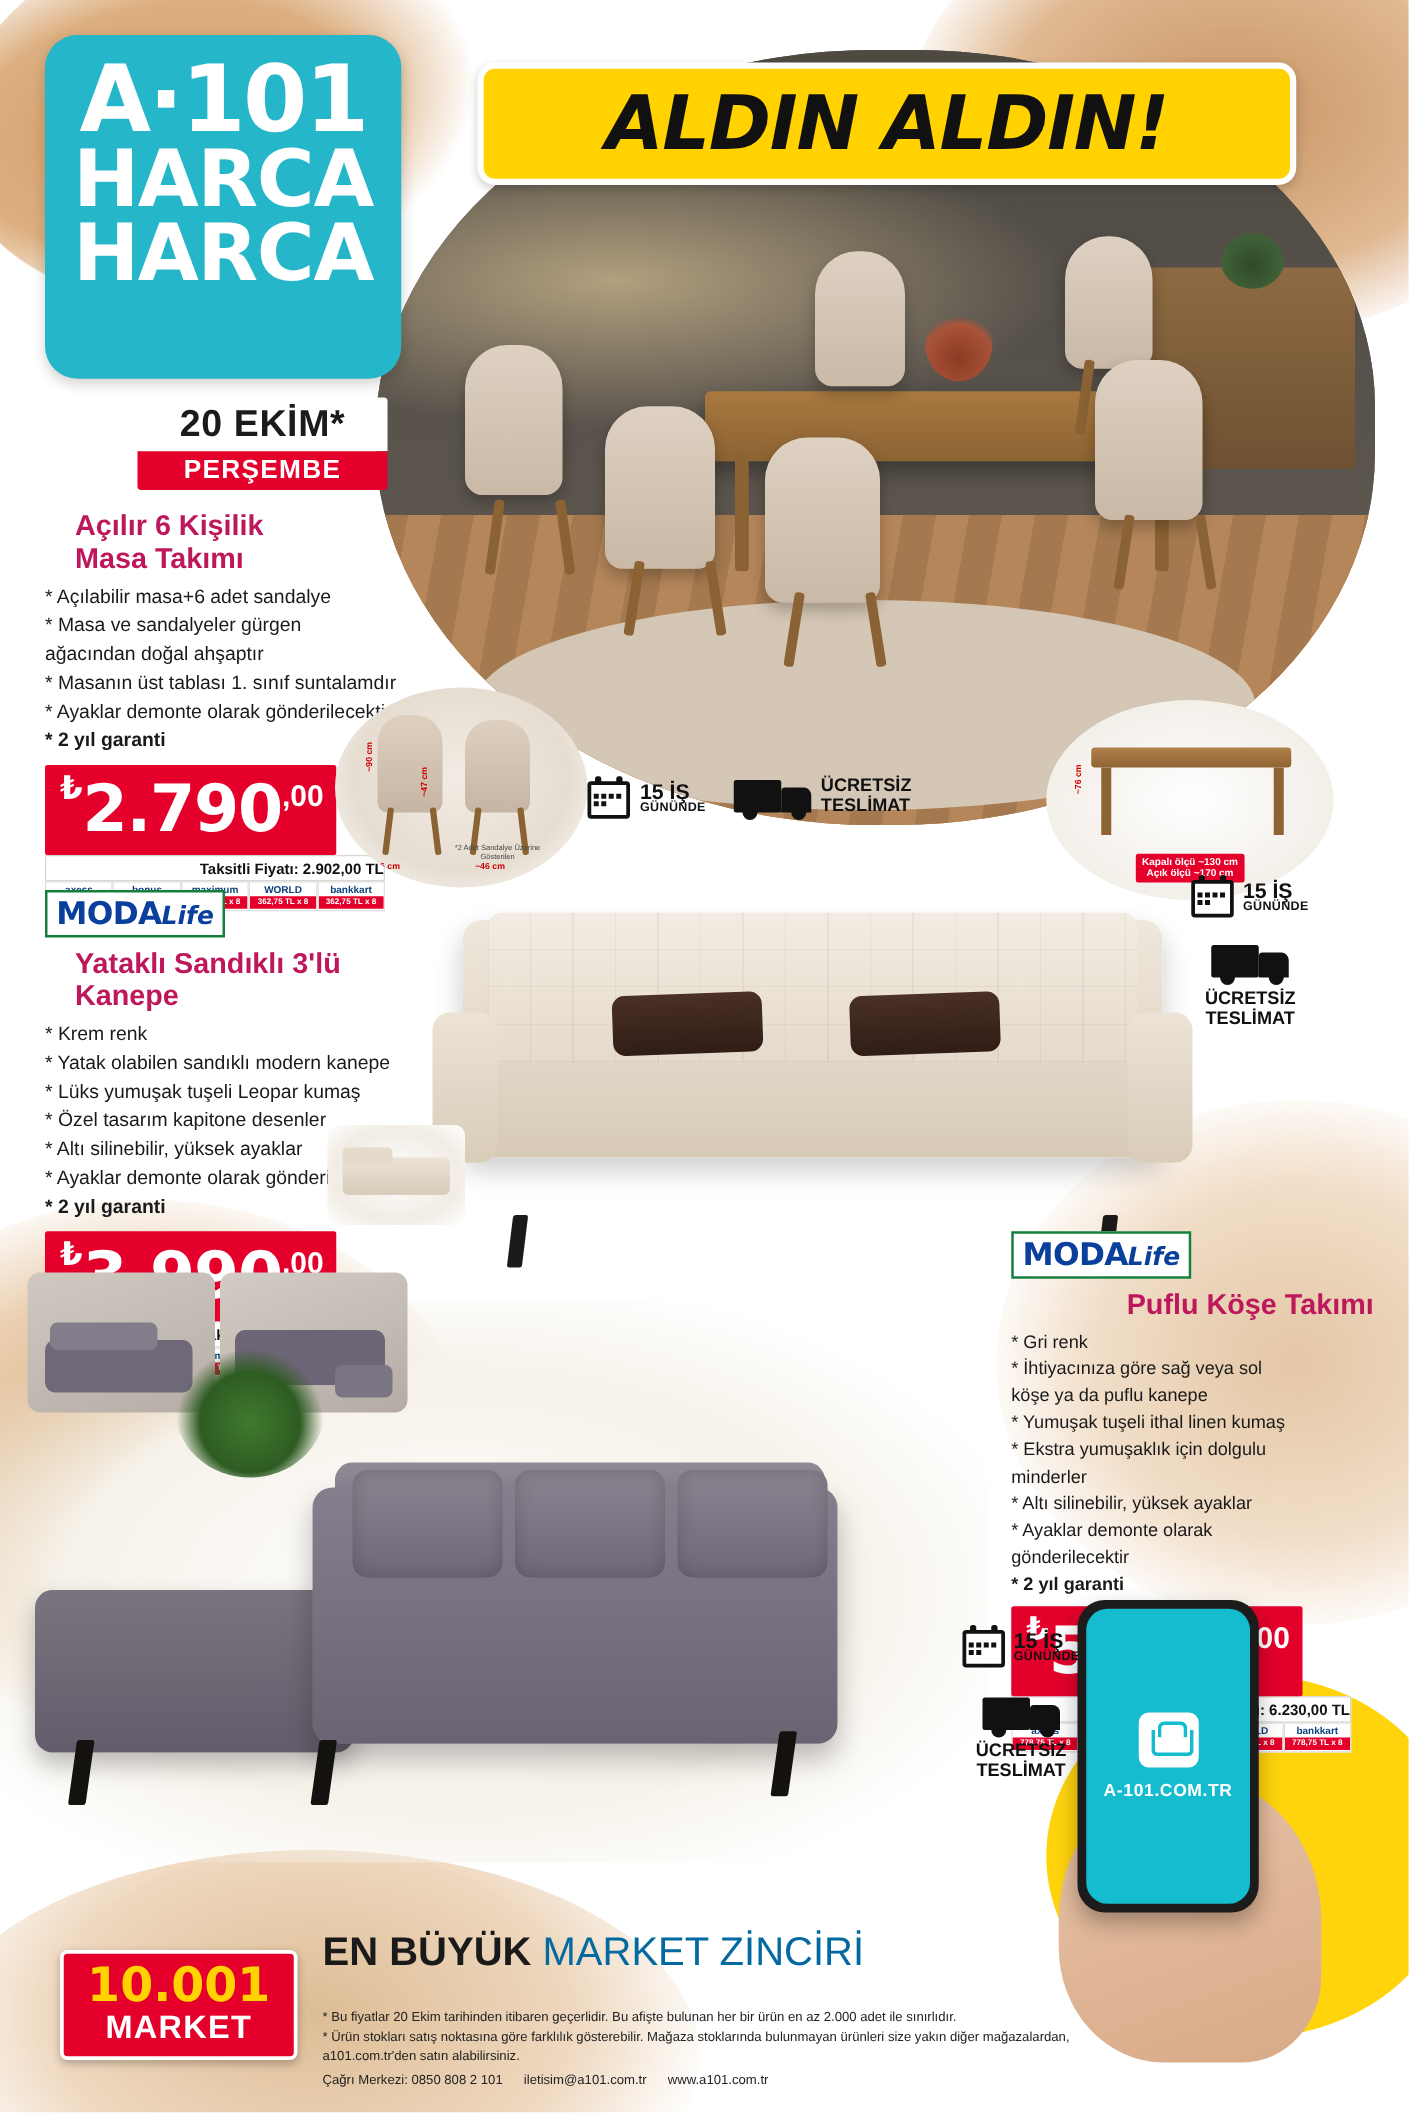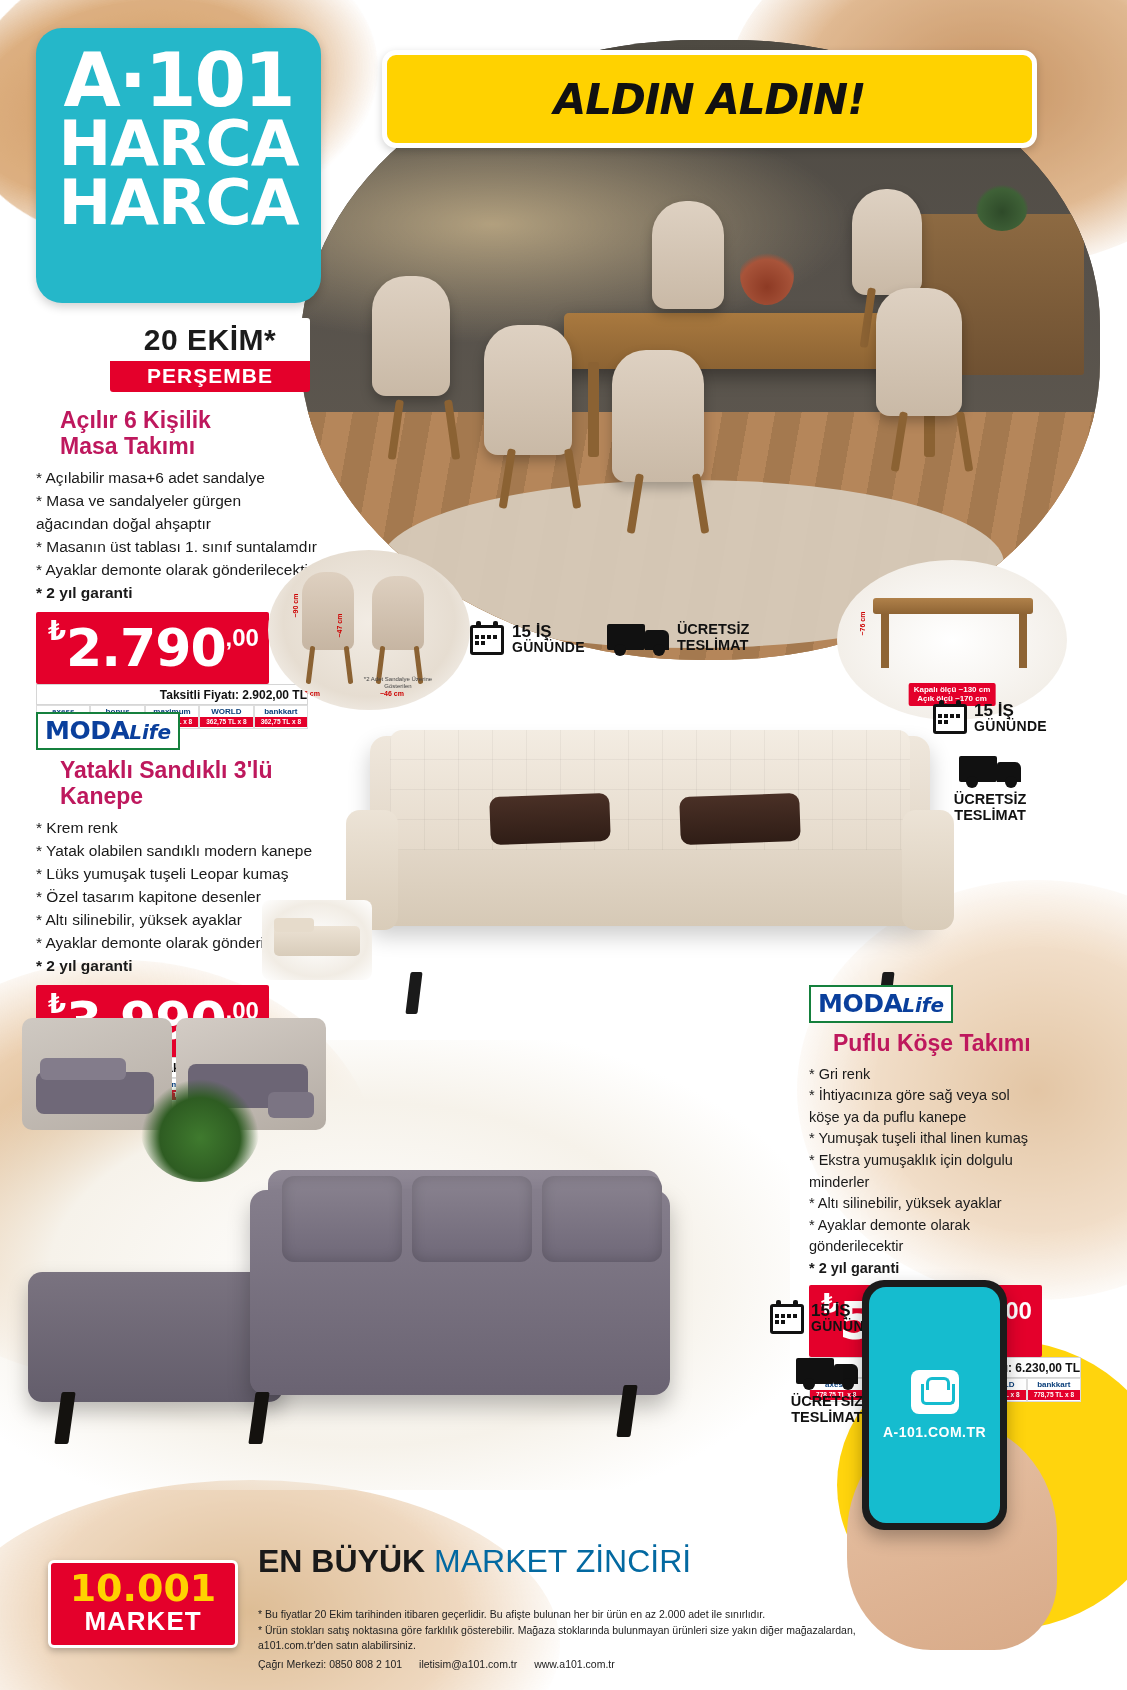--- a/index.html
+++ b/index.html
@@ -96,21 +96,21 @@
     position: absolute; left: 382px; top: 50px;
     width: 655px; height: 98px;
     background: #ffd200;
     border: 5px solid #ffffff;
     border-radius: 14px;
     display: flex; align-items: center; justify-content: center;
     box-shadow: 0 3px 8px rgba(0,0,0,.18);
     z-index: 6;
   }
   .aldin-banner span {
-    font-size: 42px; font-weight: bold; font-style: italic;
+    font-size: 60px; font-weight: bold; font-style: italic;
     color: #111; letter-spacing: -1px;
     font-family: "DejaVu Sans", sans-serif;
   }
 
   
   .hero-photo {
     position: absolute; left: 300px; top: 40px;
     width: 800px; height: 620px;
     border-radius: 50% 46% 48% 50%;
     overflow: hidden;
@@ -210,21 +210,21 @@
 
   
   .ship-group { position: absolute; display: flex; align-items: center; gap: 8px; z-index: 8; }
   .cal-icon { position: relative; width: 34px; height: 34px; }
   .cal-icon .body { position: absolute; inset: 4px 0 0 0; border: 3px solid #111; border-radius: 3px; background:#fff;}
   .cal-icon .top { position: absolute; top: 0; left: 6px; width: 5px; height: 8px; background: #111; border-radius: 2px;}
   .cal-icon .top2 { position: absolute; top: 0; right: 6px; width: 5px; height: 8px; background: #111; border-radius: 2px;}
   .cal-dots { position: absolute; top: 14px; left: 5px; right: 5px; display: flex; flex-wrap: wrap; gap: 2px;}
   .cal-dots i { width: 4px; height: 4px; background: #111; display: block;}
   .days-text { font-size: 17px; font-weight: bold; color: #111; line-height: 1.0; }
-  .days-text small { display: block; font-size: 14px; letter-spacing: .3px;}
+  .days-text small { display: block; font-size: 10px; letter-spacing: .3px;}
   .truck { width: 62px; height: 36px; position: relative; }
   .truck .cab { position: absolute; right: 0; bottom: 6px; width: 24px; height: 20px; background: #111; border-radius: 3px 6px 0 0;}
   .truck .box { position: absolute; left: 0; bottom: 6px; width: 38px; height: 26px; background: #111; border-radius: 2px;}
   .truck .w1, .truck .w2 { position: absolute; bottom: 0; width: 12px; height: 12px; border-radius: 50%; background: #111;}
   .truck .w1 { left: 7px; } .truck .w2 { right: 4px; }
   .free-text { font-size: 14.5px; font-weight: bold; color: #111; line-height: 1.08; }
 
   
   .thumb {
     position: absolute; border-radius: 50%;
@@ -643,21 +643,21 @@
   <div class="thumb thumb-room2">
     <div style="position:absolute;left:12px;top:46px;width:120px;height:44px;background:#6c6575;border-radius:8px;"></div>
     <div style="position:absolute;left:92px;top:74px;width:46px;height:26px;background:#7b7483;border-radius:6px;"></div>
   </div>
   <div class="palm"></div>
 
   <div class="p3-block">
     <div class="moda">
       <b>MODA</b><i>Life</i>
     </div>
-    <div class="p-title" style="margin-top:8px;">Puflu Köşe Takımı</div>
+    <div class="p-title" style="margin-top:8px;text-align:right;">Puflu Köşe Takımı</div>
     <ul class="p-feat" style="font-size:14.5px;">
       <li>* Gri renk</li>
       <li>* İhtiyacınıza göre sağ veya sol</li>
       <li>  köşe ya da puflu kanepe</li>
       <li>* Yumuşak tuşeli ithal linen kumaş</li>
       <li>* Ekstra yumuşaklık için dolgulu</li>
       <li>  minderler</li>
       <li>* Altı silinebilir, yüksek ayaklar</li>
       <li>* Ayaklar demonte olarak</li>
       <li>  gönderilecektir</li>

